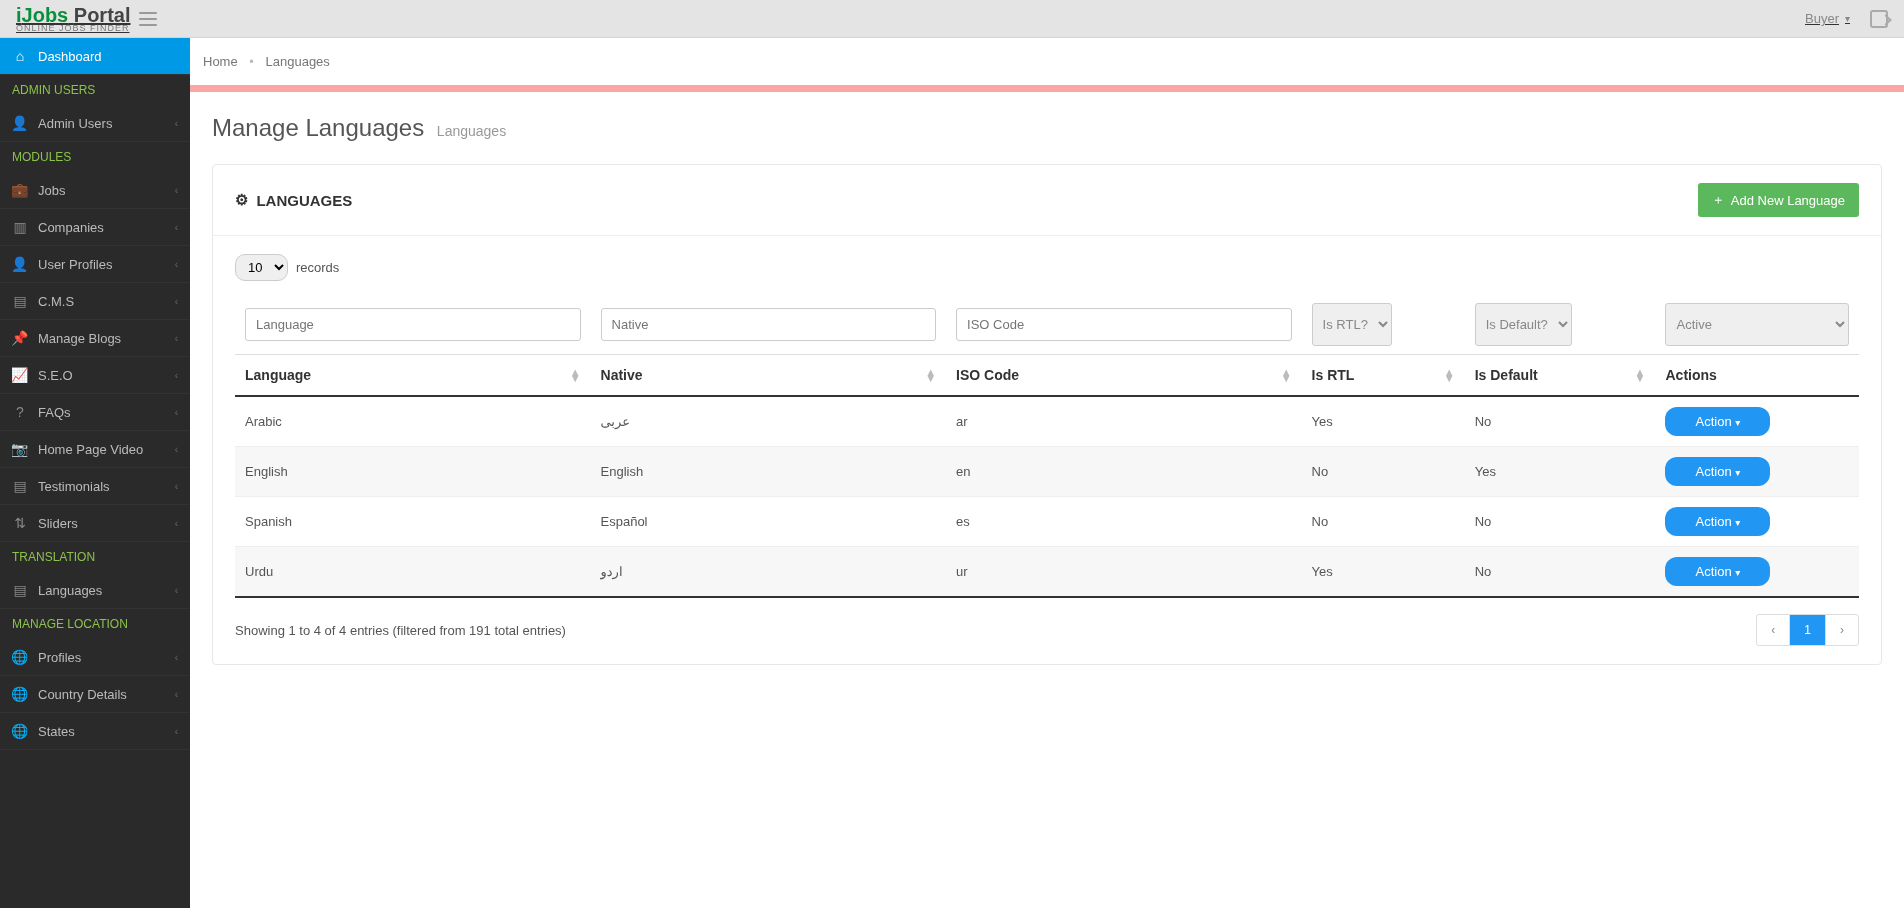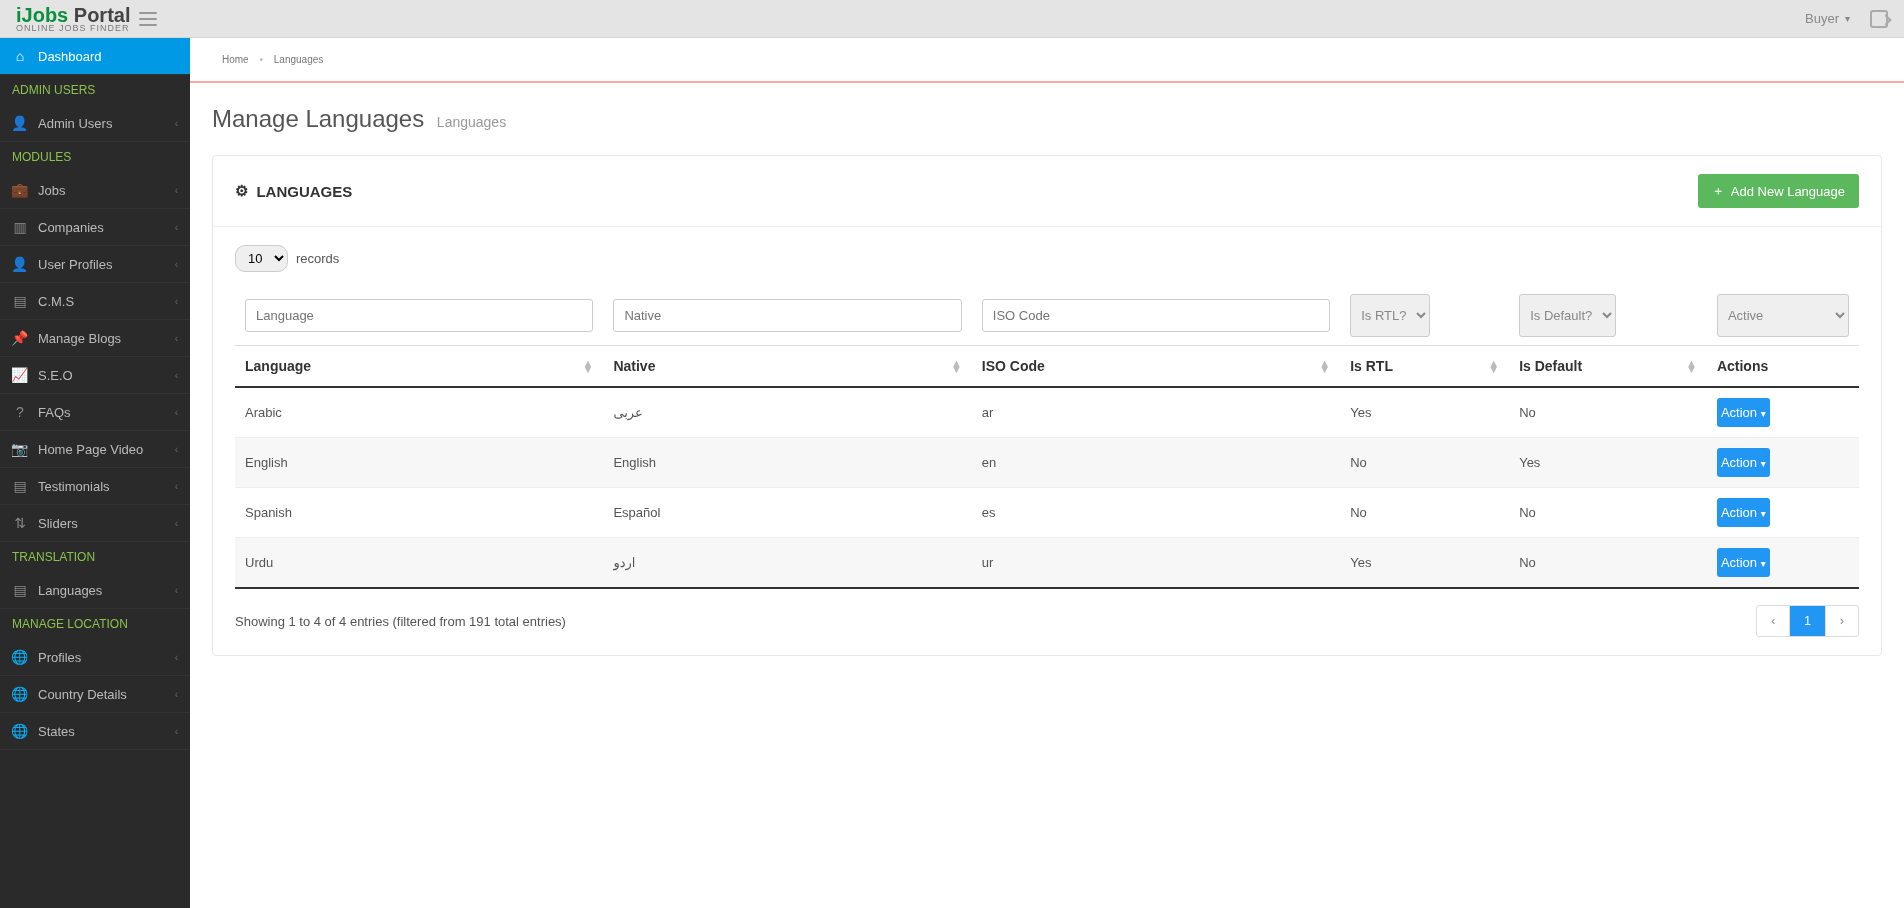--- a/index.html
+++ b/index.html
@@ -1,17 +1,17 @@
 <!DOCTYPE html>
 <html><head>
 <meta charset="utf-8">
 <style>
 *{box-sizing:border-box;margin:0;padding:0;}
 body{font-family:'Segoe UI',Arial,sans-serif;font-size:14px;color:#333;background:#f5f5f5;}
-.topbar{height:38px;background:#e4e4e4;border-bottom:1px solid #d4d4d4;display:flex;align-items:center;padding:0 16px;justify-content:space-between;}
+.topbar{height:38px;background:#e4e4e4;border-bottom:1px solid #d4d4d4;display:flex;align-items:center;padding:0 16px;justify-content:space-between;text-decoration:underline;}
 .logo-wrap{display:flex;align-items:center;gap:8px;}
 .logo-text{font-weight:700;font-size:20px;color:#333;line-height:1;}
 .logo-text .i{color:#0a8f3c;font-style:normal;}
 .logo-text .jobs{color:#0a8f3c;}
 .logo-text .portal{color:#444;}
 .logo-sub{font-size:9px;letter-spacing:1px;color:#777;margin-top:-2px;}
 .hamb{width:18px;height:14px;display:flex;flex-direction:column;justify-content:space-between;cursor:pointer;}
 .hamb span{display:block;height:2px;background:#999;border-radius:1px;}
 .top-right{display:flex;align-items:center;gap:20px;color:#888;font-size:13px;}
 .top-user{cursor:pointer;display:flex;align-items:center;gap:6px;}
@@ -20,41 +20,41 @@
 .layout{display:flex;min-height:calc(100vh - 38px);}
 .sidebar{width:190px;background:#2a2a2a;color:#aaa;font-size:13px;flex-shrink:0;}
 .side-head{padding:8px 12px;color:#8bc34a;font-size:12px;text-transform:uppercase;}
 .side-item{display:flex;align-items:center;padding:10px 12px;color:#bbb;cursor:pointer;justify-content:space-between;border-bottom:1px solid #333;}
 .side-item.active{background:#0099e6;color:#fff;}
 .side-item .lbl{display:flex;align-items:center;gap:10px;}
 .side-item .chev{font-size:10px;color:#666;}
 .side-ic{width:16px;height:16px;display:inline-flex;align-items:center;justify-content:center;color:#888;font-size:14px;}
 .side-item.active .side-ic{color:#fff;}
 .main{flex:1;background:#fff;}
-.crumbs{padding:16px 32px;border-bottom:2px solid #fca5a5;color:#777;font-size:10px;}
+.crumbs{padding:16px 13px;border-bottom:7px solid #fca5a5;color:#777;font-size:13px;}
 .crumbs .sep{margin:0 8px;color:#bbb;}
 .page-title{padding:22px;font-size:24px;color:#555;font-weight:400;}
 .page-title small{font-size:14px;color:#999;margin-left:6px;}
 .panel{margin:0 22px 22px;border:1px solid #e7e7e7;border-radius:4px;background:#fff;}
 .panel-head{padding:18px 22px;display:flex;align-items:center;justify-content:space-between;border-bottom:1px solid #eee;}
 .panel-head h3{font-size:15px;font-weight:700;color:#333;display:flex;align-items:center;gap:8px;}
 .btn-add{background:#5cb85c;color:#fff;padding:8px 14px;border:none;border-radius:3px;font-size:13px;cursor:pointer;display:flex;align-items:center;gap:6px;}
 .panel-body{padding:18px 22px;}
 .len-row{display:flex;align-items:center;gap:8px;margin-bottom:14px;color:#555;font-size:13px;}
 .len-row select{padding:4px 8px;border:1px solid #ccc;border-radius:10px;font-size:13px;}
 table.data{width:100%;border-collapse:collapse;}
 table.data thead th{text-align:left;padding:12px 10px;font-size:14px;font-weight:700;color:#333;border-bottom:2px solid #333;position:relative;}
 table.data thead th .sort{position:absolute;right:10px;top:14px;font-size:11px;color:#bbb;line-height:6px;}
 table.data tbody td{padding:10px;border-bottom:1px solid #eee;font-size:13px;color:#555;}
 table.data tbody tr:nth-child(even){background:#f7f7f7;}
 table.data tbody tr:last-child td{border-bottom:2px solid #333;}
 .filter-row td{padding:8px 10px;border-bottom:1px solid #ddd;}
 .filter-row input,.filter-row select{width:100%;padding:8px 10px;border:1px solid #ccc;border-radius:3px;font-size:13px;color:#888;}
 .filter-row select{width:auto;padding:12px 6px;}
-.btn-action{background:#2196f3;color:#fff;border:none;padding:7px 4px;border-radius:3px;font-size:13px;cursor:pointer;}
+.btn-action{background:#2196f3;color:#fff;border:none;padding:7px 30px;border-radius:12px;font-size:13px;cursor:pointer;}
 .table-foot{display:flex;justify-content:space-between;align-items:center;margin-top:16px;font-size:13px;color:#555;}
 .pager{display:flex;border:1px solid #ddd;border-radius:3px;overflow:hidden;}
 .pager span{padding:8px 14px;border-left:1px solid #ddd;cursor:pointer;color:#888;font-size:12px;}
 .pager span:first-child{border-left:none;}
 .pager span.active{background:#2196f3;color:#fff;}
 </style>
 </head>
 <body>
 
 <div class="topbar">

